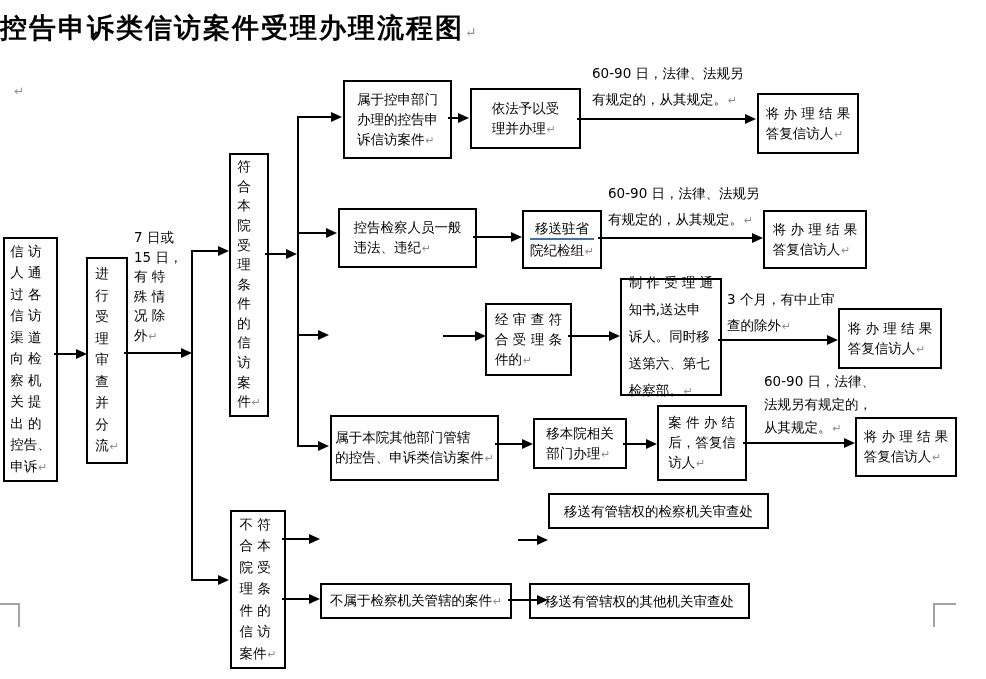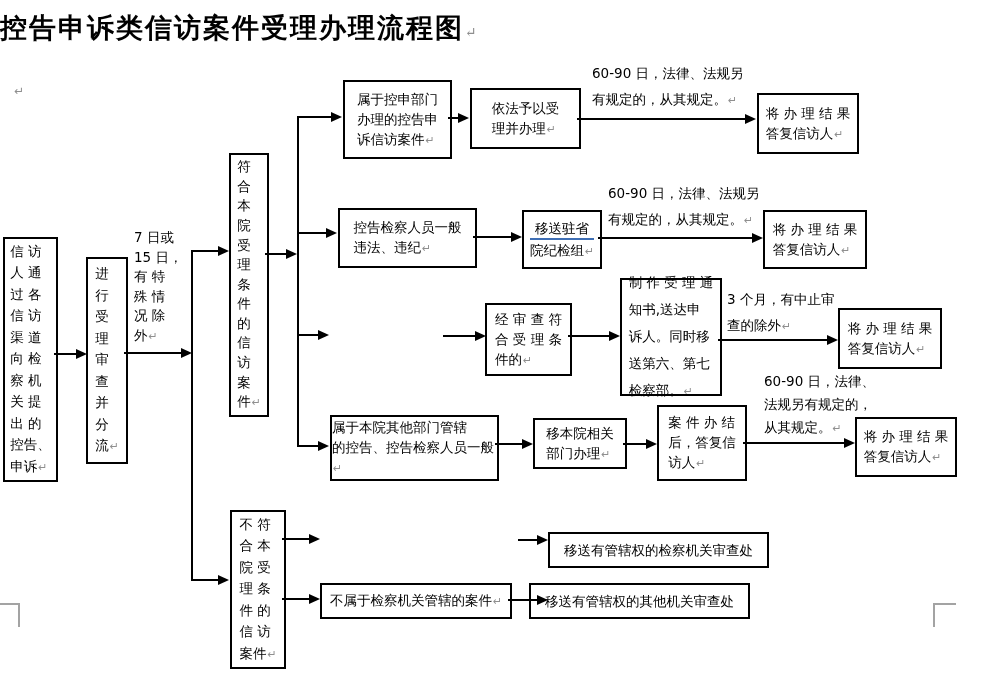--- a/index.html
+++ b/index.html
@@ -148,40 +148,40 @@
   </div>
   <div class="note" style="left:727px;top:286px;line-height:26px;"><span class="t">3 个月，有中止审
 查的除外</span><span class="pw">↵</span></div>
   <div class="box" style="left:838px;top:308px;width:100px;height:57px;">
     <span class="w"><span class="t">将 办 理 结 果
 答复信访人</span><span class="pw">↵</span></span>
   </div>
 
   <div class="box" style="left:330px;top:415px;width:165px;height:62px;">
     <span class="w"><span class="t">属于本院其他部门管辖
-的控告、控告检察人员一般</span><span class="pw">↵</span></span>
+的控告、申诉类信访案件</span><span class="pw">↵</span></span>
   </div>
   <div class="box" style="left:657px;top:405px;width:86px;height:72px;">
     <span class="w"><span class="t">案 件 办 结
 后，答复信
 访人</span><span class="pw">↵</span></span>
   </div>
   <div class="box" style="left:533px;top:418px;width:90px;height:47px;">
     <span class="w"><span class="t">移本院相关
 部门办理</span><span class="pw">↵</span></span>
   </div>
   <div class="note" style="left:748px;top:370px;line-height:23px;margin-left:16px;"><span class="t">60-90 日，法律、
 法规另有规定的，
 从其规定。</span><span class="pw">↵</span></div>
   <div class="box" style="left:855px;top:417px;width:98px;height:56px;">
     <span class="w"><span class="t">将 办 理 结 果
 答复信访人</span><span class="pw">↵</span></span>
   </div>
 
-  <div class="box" style="left:548px;top:532px;width:217px;height:32px;">
+  <div class="box" style="left:548px;top:493px;width:217px;height:32px;">
     <span class="w"><span class="t">移送有管辖权的检察机关审查处</span></span>
   </div>
 
   <div class="box" style="left:320px;top:583px;width:188px;height:32px;">
     <span class="w"><span class="t">不属于检察机关管辖的案件</span><span class="pw">↵</span></span>
   </div>
   <div class="box" style="left:529px;top:583px;width:217px;height:32px;">
     <span class="w"><span class="t">移送有管辖权的其他机关审查处</span></span>
   </div>
 

